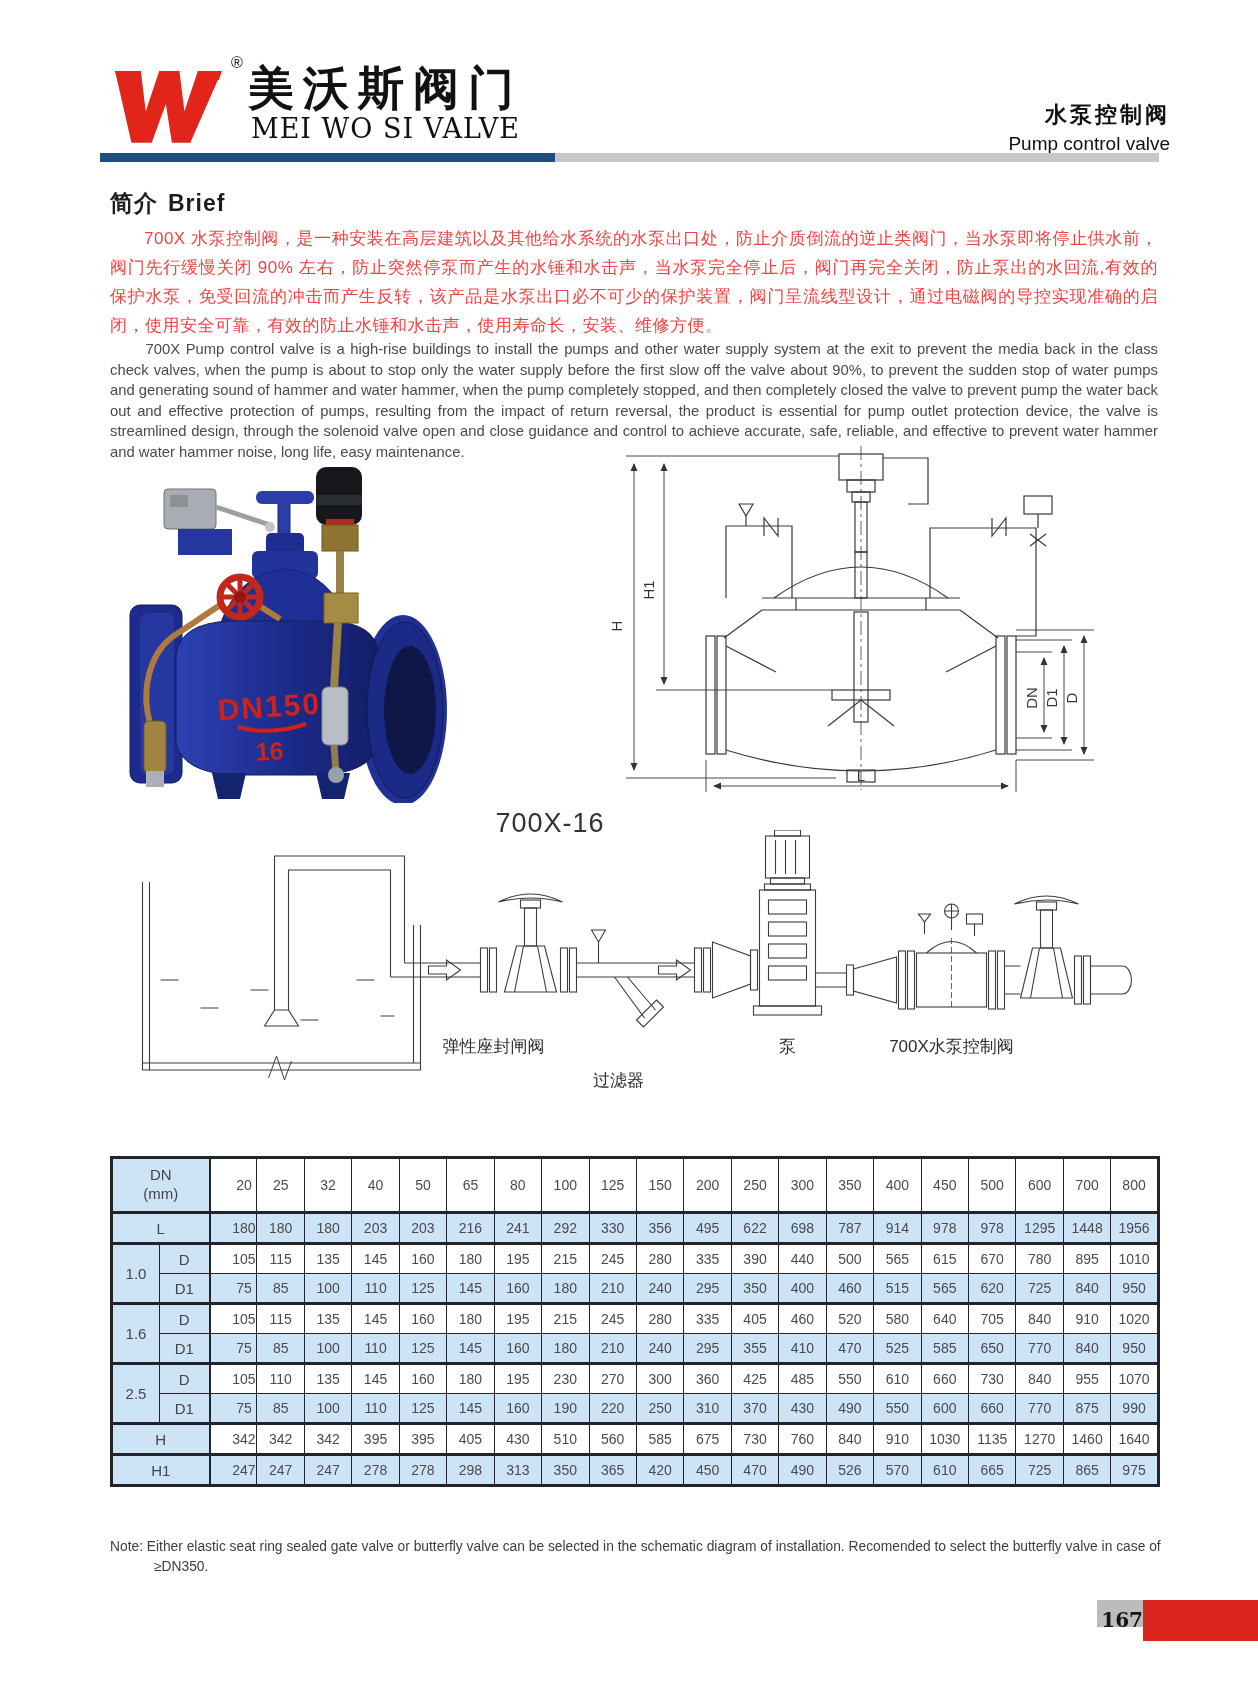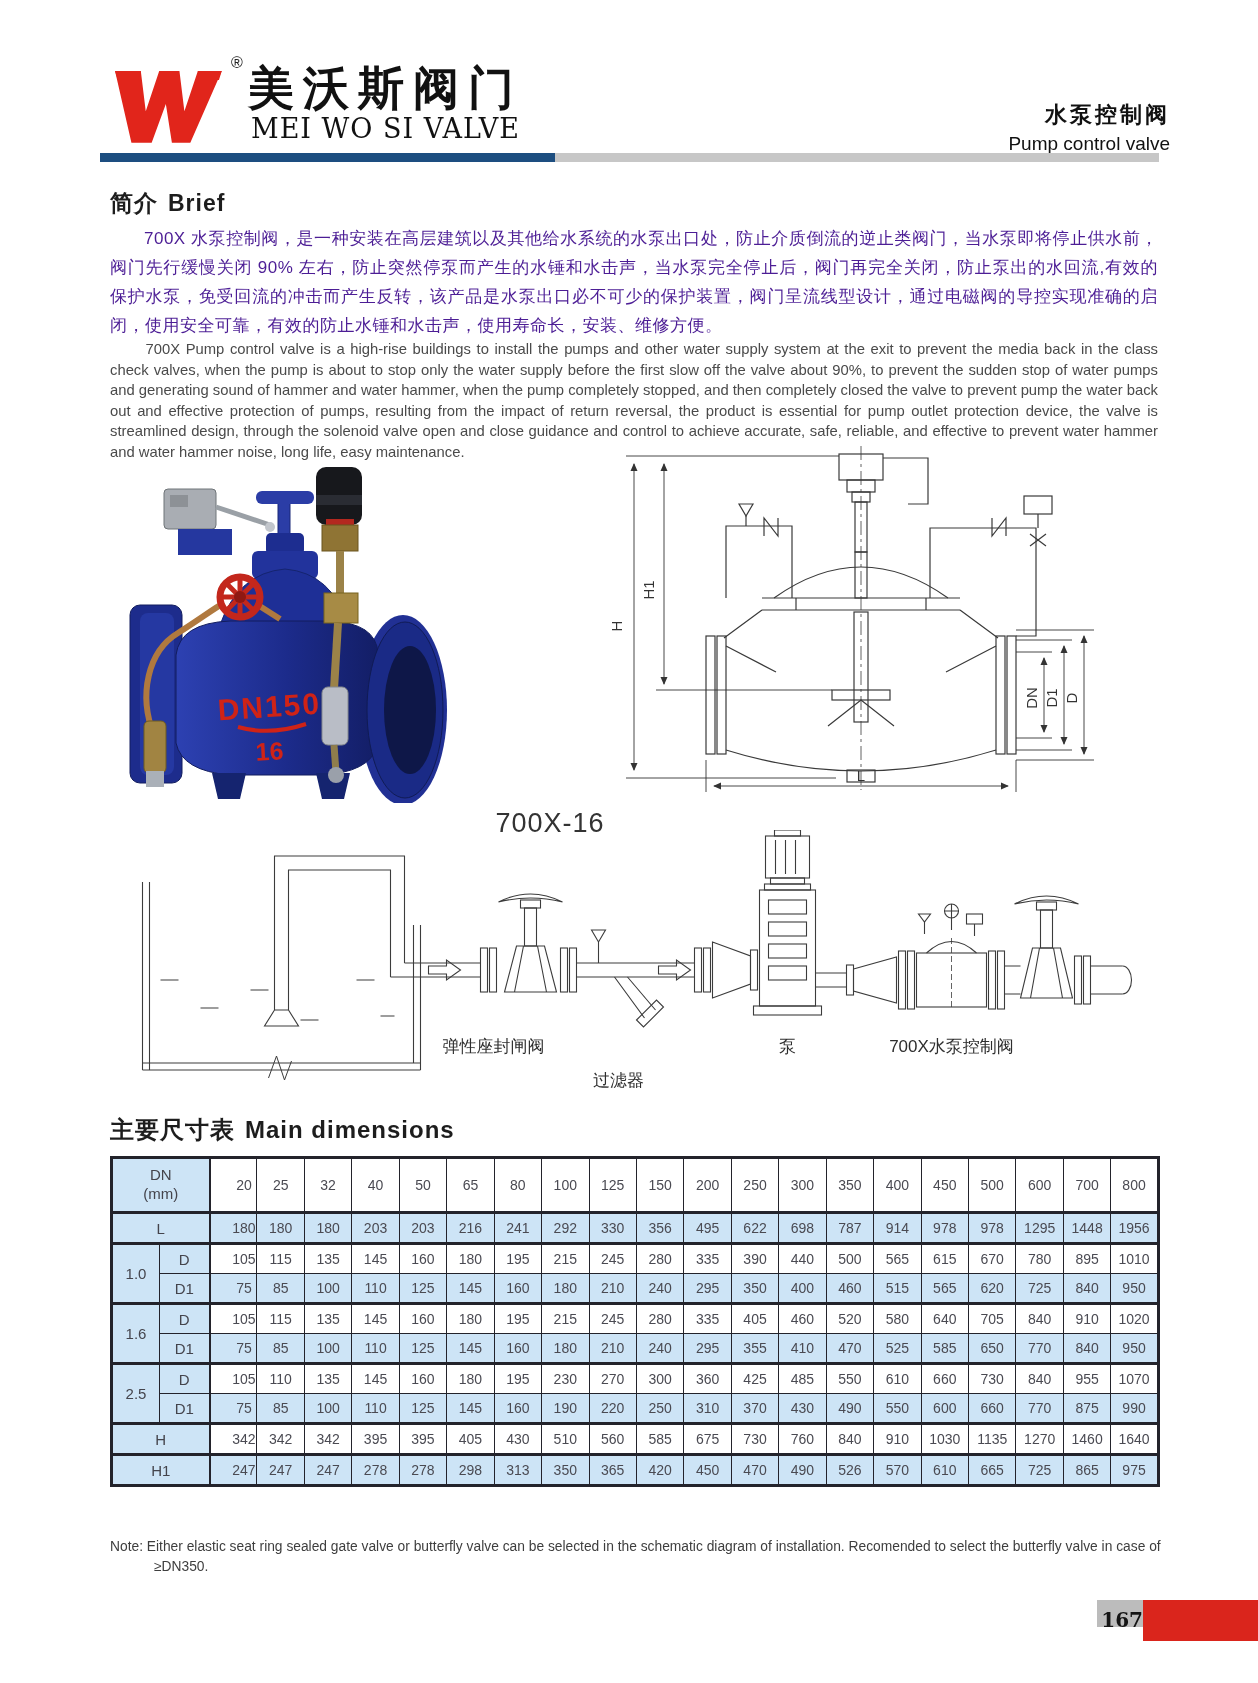--- a/index.html
+++ b/index.html
@@ -17,21 +17,21 @@
   .head-right .cn{font-size:22px;font-weight:bold;letter-spacing:3px;}
   .head-right .en{font-size:19px;margin-top:3px;}
   .bar-blue{position:absolute;left:100px;top:153px;width:455px;height:9px;background:#1d4e80;}
   .bar-gray{position:absolute;left:555px;top:153px;width:604px;height:9px;background:#c7c7c7;}
 
   
   .sec-heading{position:absolute;left:110px;font-size:23px;color:#1d1d1d;letter-spacing:1px;}
   .sec-heading .cn{font-weight:bold;}
   .sec-heading .en{font-weight:bold;margin-left:10px;}
   .para-cn{position:absolute;left:110px;top:224px;width:1048px;font-size:17px;line-height:29px;
-           color:#4c1d95;text-align:justify;text-indent:2em;letter-spacing:.5px;}
+           color:#ef4444;text-align:justify;text-indent:2em;letter-spacing:.5px;}
   .para-en{position:absolute;left:110px;top:339px;width:1048px;font-size:14.8px;line-height:20.6px;
            color:#4a4a4a;text-align:justify;text-indent:2.4em;}
 
   
   .photo-svg{position:absolute;left:120px;top:455px;width:334px;height:348px;}
   .tech-svg{position:absolute;left:596px;top:440px;width:530px;height:358px;}
   .fig-caption{position:absolute;left:440px;top:808px;width:220px;text-align:center;
                font-size:27px;color:#333;letter-spacing:1px;}
   .schem-svg{position:absolute;left:128px;top:830px;width:1006px;height:262px;}
   .dtxt{font-size:15px;fill:#333;font-family:"Liberation Sans",sans-serif;}
@@ -283,23 +283,20 @@
         <rect x="955" y="126" width="7" height="48"></rect>
       <path d="M962,136 H994 M962,164 H994"></path>
       <path d="M994,136 A9,14 0 0 1 994,164"></path>
     </g>
     <text class="stxt" x="365" y="222">弹性座封闸阀</text>
     <text class="stxt" x="490" y="256">过滤器</text>
     <text class="stxt" x="659" y="222">泵</text>
     <text class="stxt" x="823" y="222">700X水泵控制阀</text>
   </svg>
 
-  <div class="sec-heading tbl-heading">
-    <span class="cn">主要尺寸表</span><span class="en">Main dimensions</span>
-  </div>
   <table class="dims">
     <colgroup>
         <col class="c-grp">
         <col class="c-lbl">
         <col span="20" class="c-dat">
       </colgroup>
     <tbody id="dimtbody">
         <tr class="sep">
           <td class="lbl corner" colspan="2">
             <div>DN</div>

